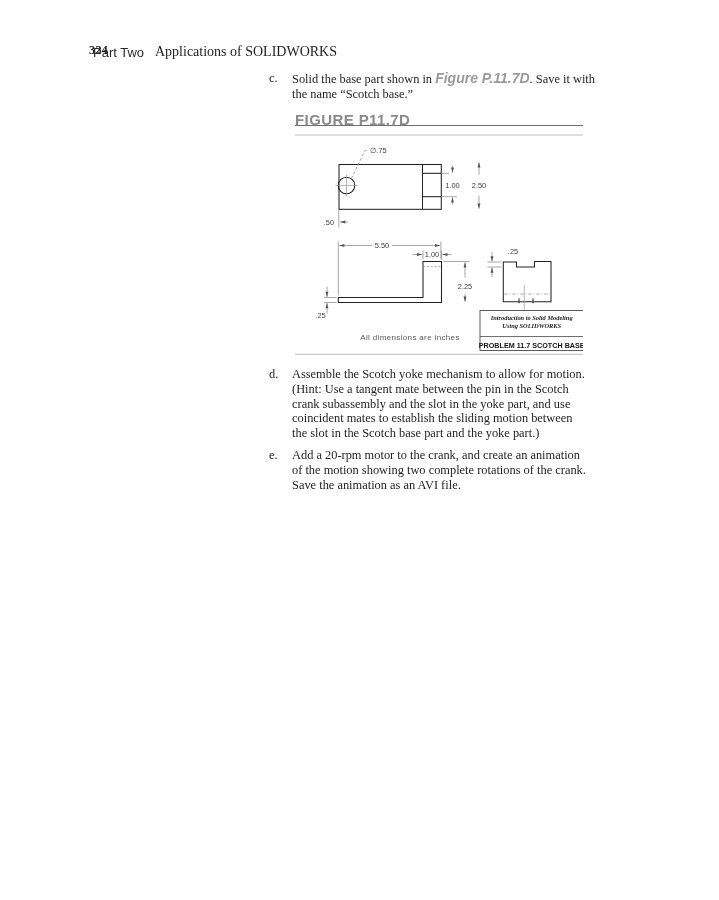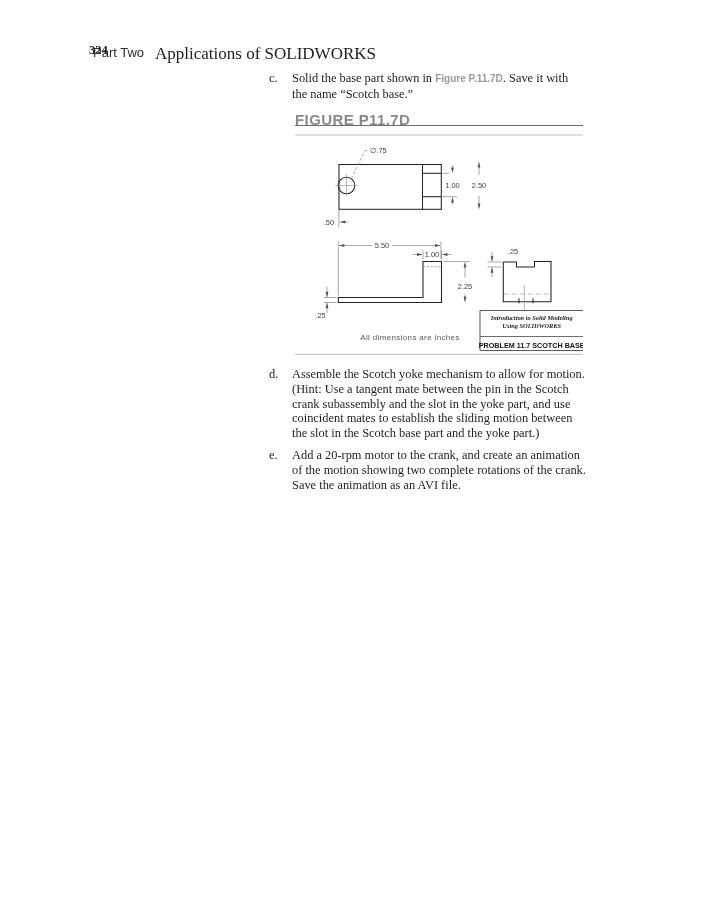--- a/index.html
+++ b/index.html
@@ -4,29 +4,29 @@
 <style>
   * { margin:0; padding:0; box-sizing:border-box; }
   html,body { background:#ffffff; }
   body { width:719px; height:900px; }
   .page {
     position:relative; width:719px; height:900px; background:#ffffff;
     font-family:"Liberation Serif", serif; color:#1e1e1e; overflow:hidden;
   }
   .hdr-num  { position:absolute; left:69px;  top:43px; font-weight:bold; font-size:12.6px;margin-left:20px; }
   .hdr-part { position:absolute; left:93px;  top:44.5px; font-family:"Liberation Sans",sans-serif; font-size:13px; color:#2a2a2a; }
-  .hdr-title{ position:absolute; left:155px; top:43.5px; font-size:17px; }
+  .hdr-title{ position:absolute; left:155px; top:43.5px; font-size:14px; }
 
   .item { position:absolute; width:360px; font-size:12.4px; line-height:14.8px; }
   .item .letter { position:absolute; left:-23px; top:0; }
   .item p { white-space:pre-line; }
   #item-c { left:292px; top:71px; }
   #item-d { left:292px; top:367px; }
   #item-e { left:292px; top:448px; }
-  .figref { font-family:"Liberation Sans",sans-serif; font-weight:bold; color:#9a9a9a; font-size:10px; }
+  .figref { font-family:"Liberation Sans",sans-serif; font-weight:bold; color:#9a9a9a; font-size:14px;font-style:italic; }
 
   .fig-label {
     position:absolute; left:295px; top:111px;
     font-family:"Liberation Sans",sans-serif; font-weight:bold; font-size:15px;
     color:#8a8a8a; letter-spacing:0.4px;
   }
   .fig-underline { position:absolute; left:295px; top:124.5px; width:288px; height:1.5px; background:#6e6e6e; }
   svg.drawing { position:absolute; left:293px; top:128px; }
 
   .edge { stroke:#232323; stroke-width:1.05; fill:none; }

